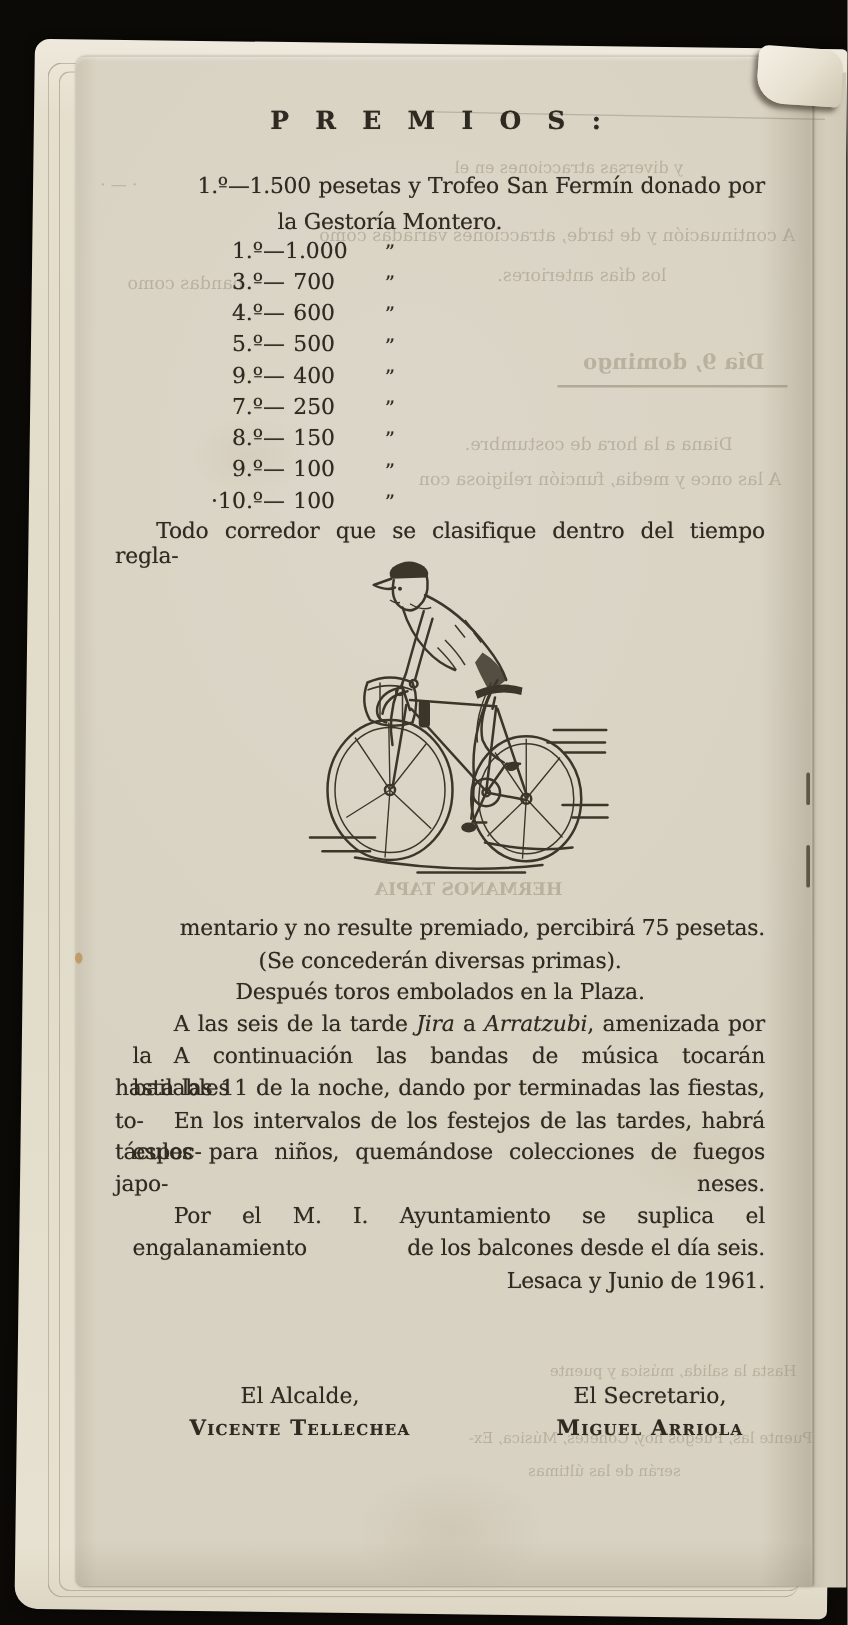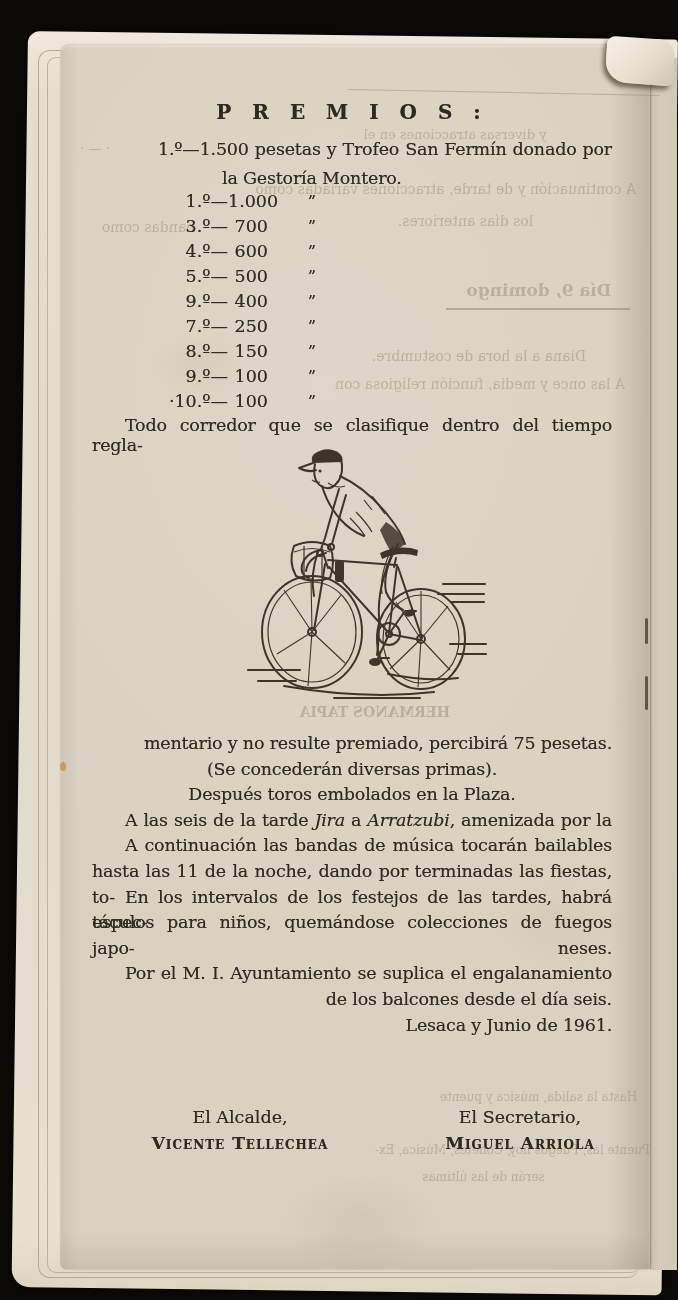--- a/index.html
+++ b/index.html
@@ -51,21 +51,21 @@
   .crease{
     position:absolute;left:348px;top:92px;width:312px;height:1px;
     background:rgba(110,100,78,.30);transform:rotate(1.1deg);
   }
   .mark{position:absolute;background:#433b2d;border-radius:2px;opacity:.78;}
   .speck{position:absolute;left:60px;top:762px;width:6px;height:9px;background:#b98a4a;border-radius:50%;opacity:.7;}
 
   
   .ink{color:#2f2a21;text-shadow:0 0 .6px rgba(43,38,30,.55);}
   .title{
-    position:absolute;left:92px;top:100px;width:520px;text-align:center;
+    position:absolute;left:92px;top:84px;width:520px;text-align:center;
     font-size:20px;font-weight:bold;letter-spacing:7px;
   }
   .prize1{
     position:absolute;left:92px;top:134px;width:520px;font-size:17.5px;line-height:30px;
     letter-spacing:-.2px;
     text-align:justify;text-align-last:justify;padding-left:66px;box-sizing:border-box;
   }
   .prize2{
     position:absolute;left:92px;top:163px;width:520px;font-size:17.5px;line-height:30px;
     padding-left:130px;box-sizing:border-box;letter-spacing:-.2px;
@@ -78,21 +78,21 @@
   .todo{
     position:absolute;left:92px;top:403px;width:520px;font-size:17.5px;letter-spacing:-.2px;
     text-indent:33px;text-align:justify;text-align-last:justify;margin-top:12px;
   }
   .illo{position:absolute;left:238px;top:434px;width:252px;height:270px;}
   #body-lines{position:absolute;left:92px;top:731px;width:520px;font-size:17.5px;letter-spacing:-.2px;}
   .bl{height:25.6px;line-height:25.6px;}
   .jline{text-align:justify;text-align-last:justify;}
   .lline{text-align:right;}
   .cline{text-align:center;}
-  .ind{text-indent:33px;}
+  .ind{text-indent:33px;margin-left:14px;}
   .ind2{text-indent:62px;}
   .it{font-style:italic;}
   .sig{position:absolute;width:232px;text-align:center;font-size:17.5px;}
   .sig-left{left:124px;top:1107px;}
   .sig-right{left:404px;top:1107px;}
   .sig .name{margin-top:6px;font-variant:small-caps;font-weight:bold;letter-spacing:1px;font-size:17px;}
   
   #bleed-layer{position:absolute;inset:0;pointer-events:none;}
   .bleed{
     position:absolute;color:#877e67;opacity:.40;filter:blur(.6px);

